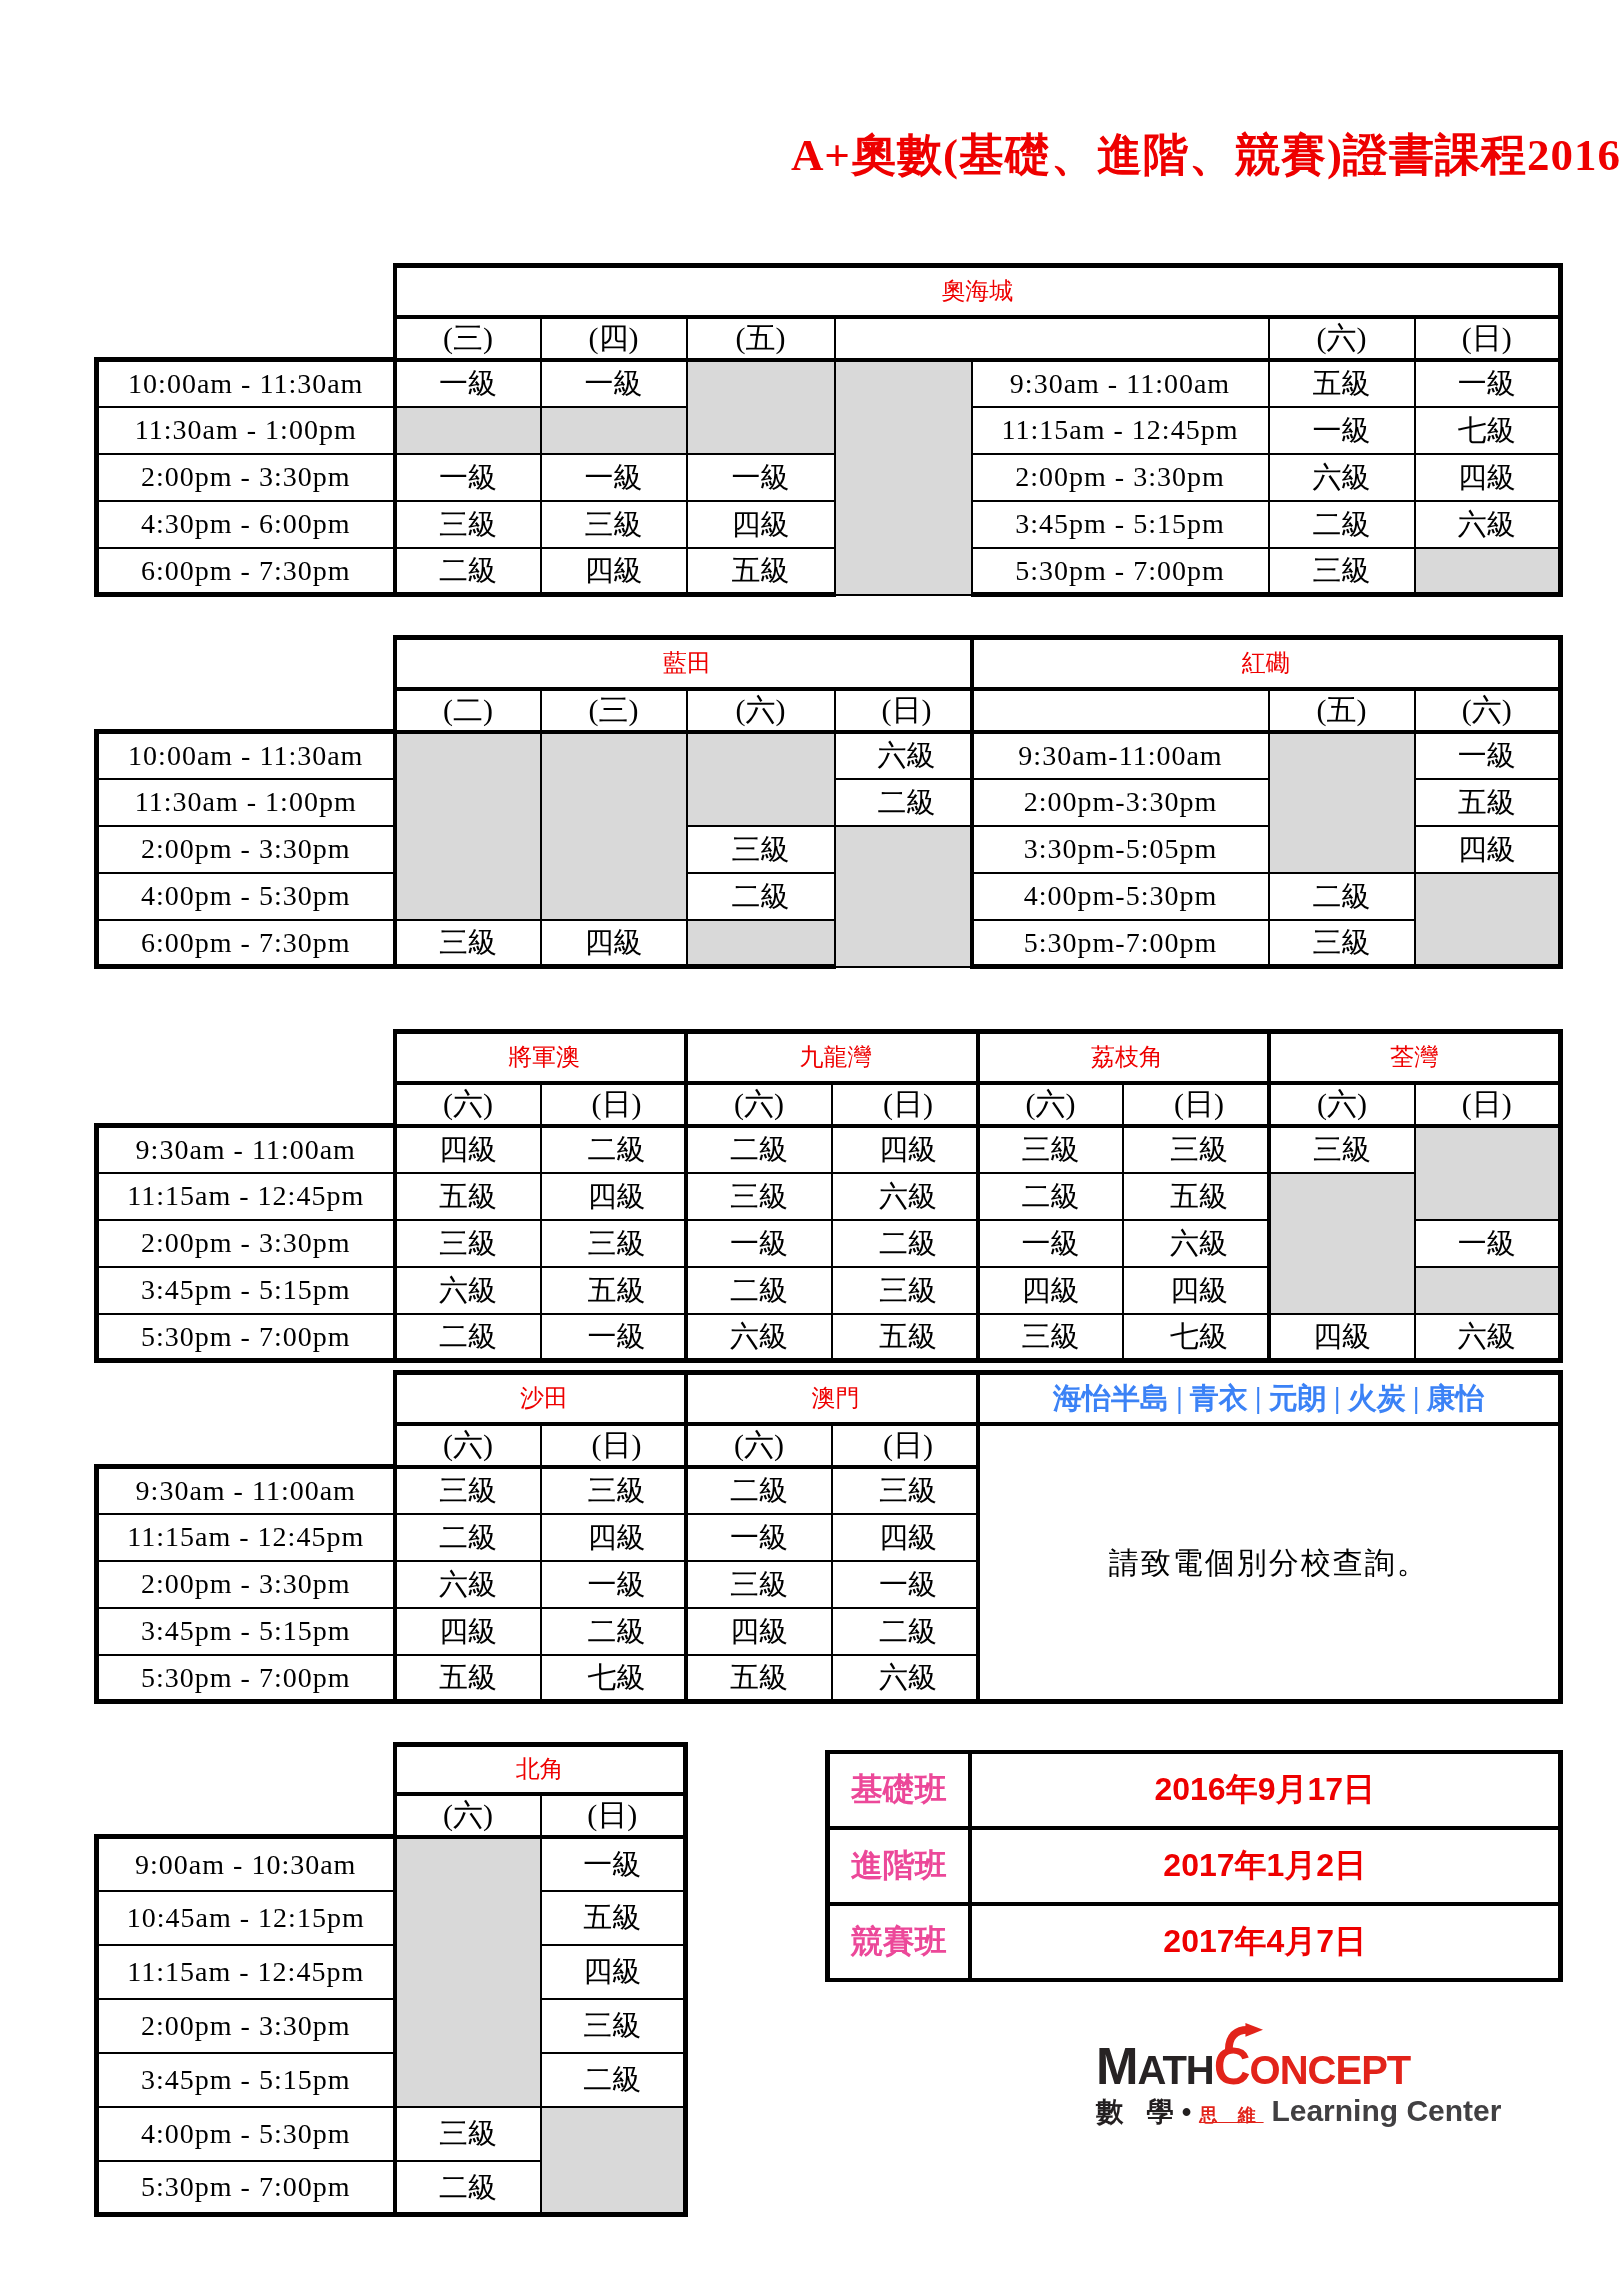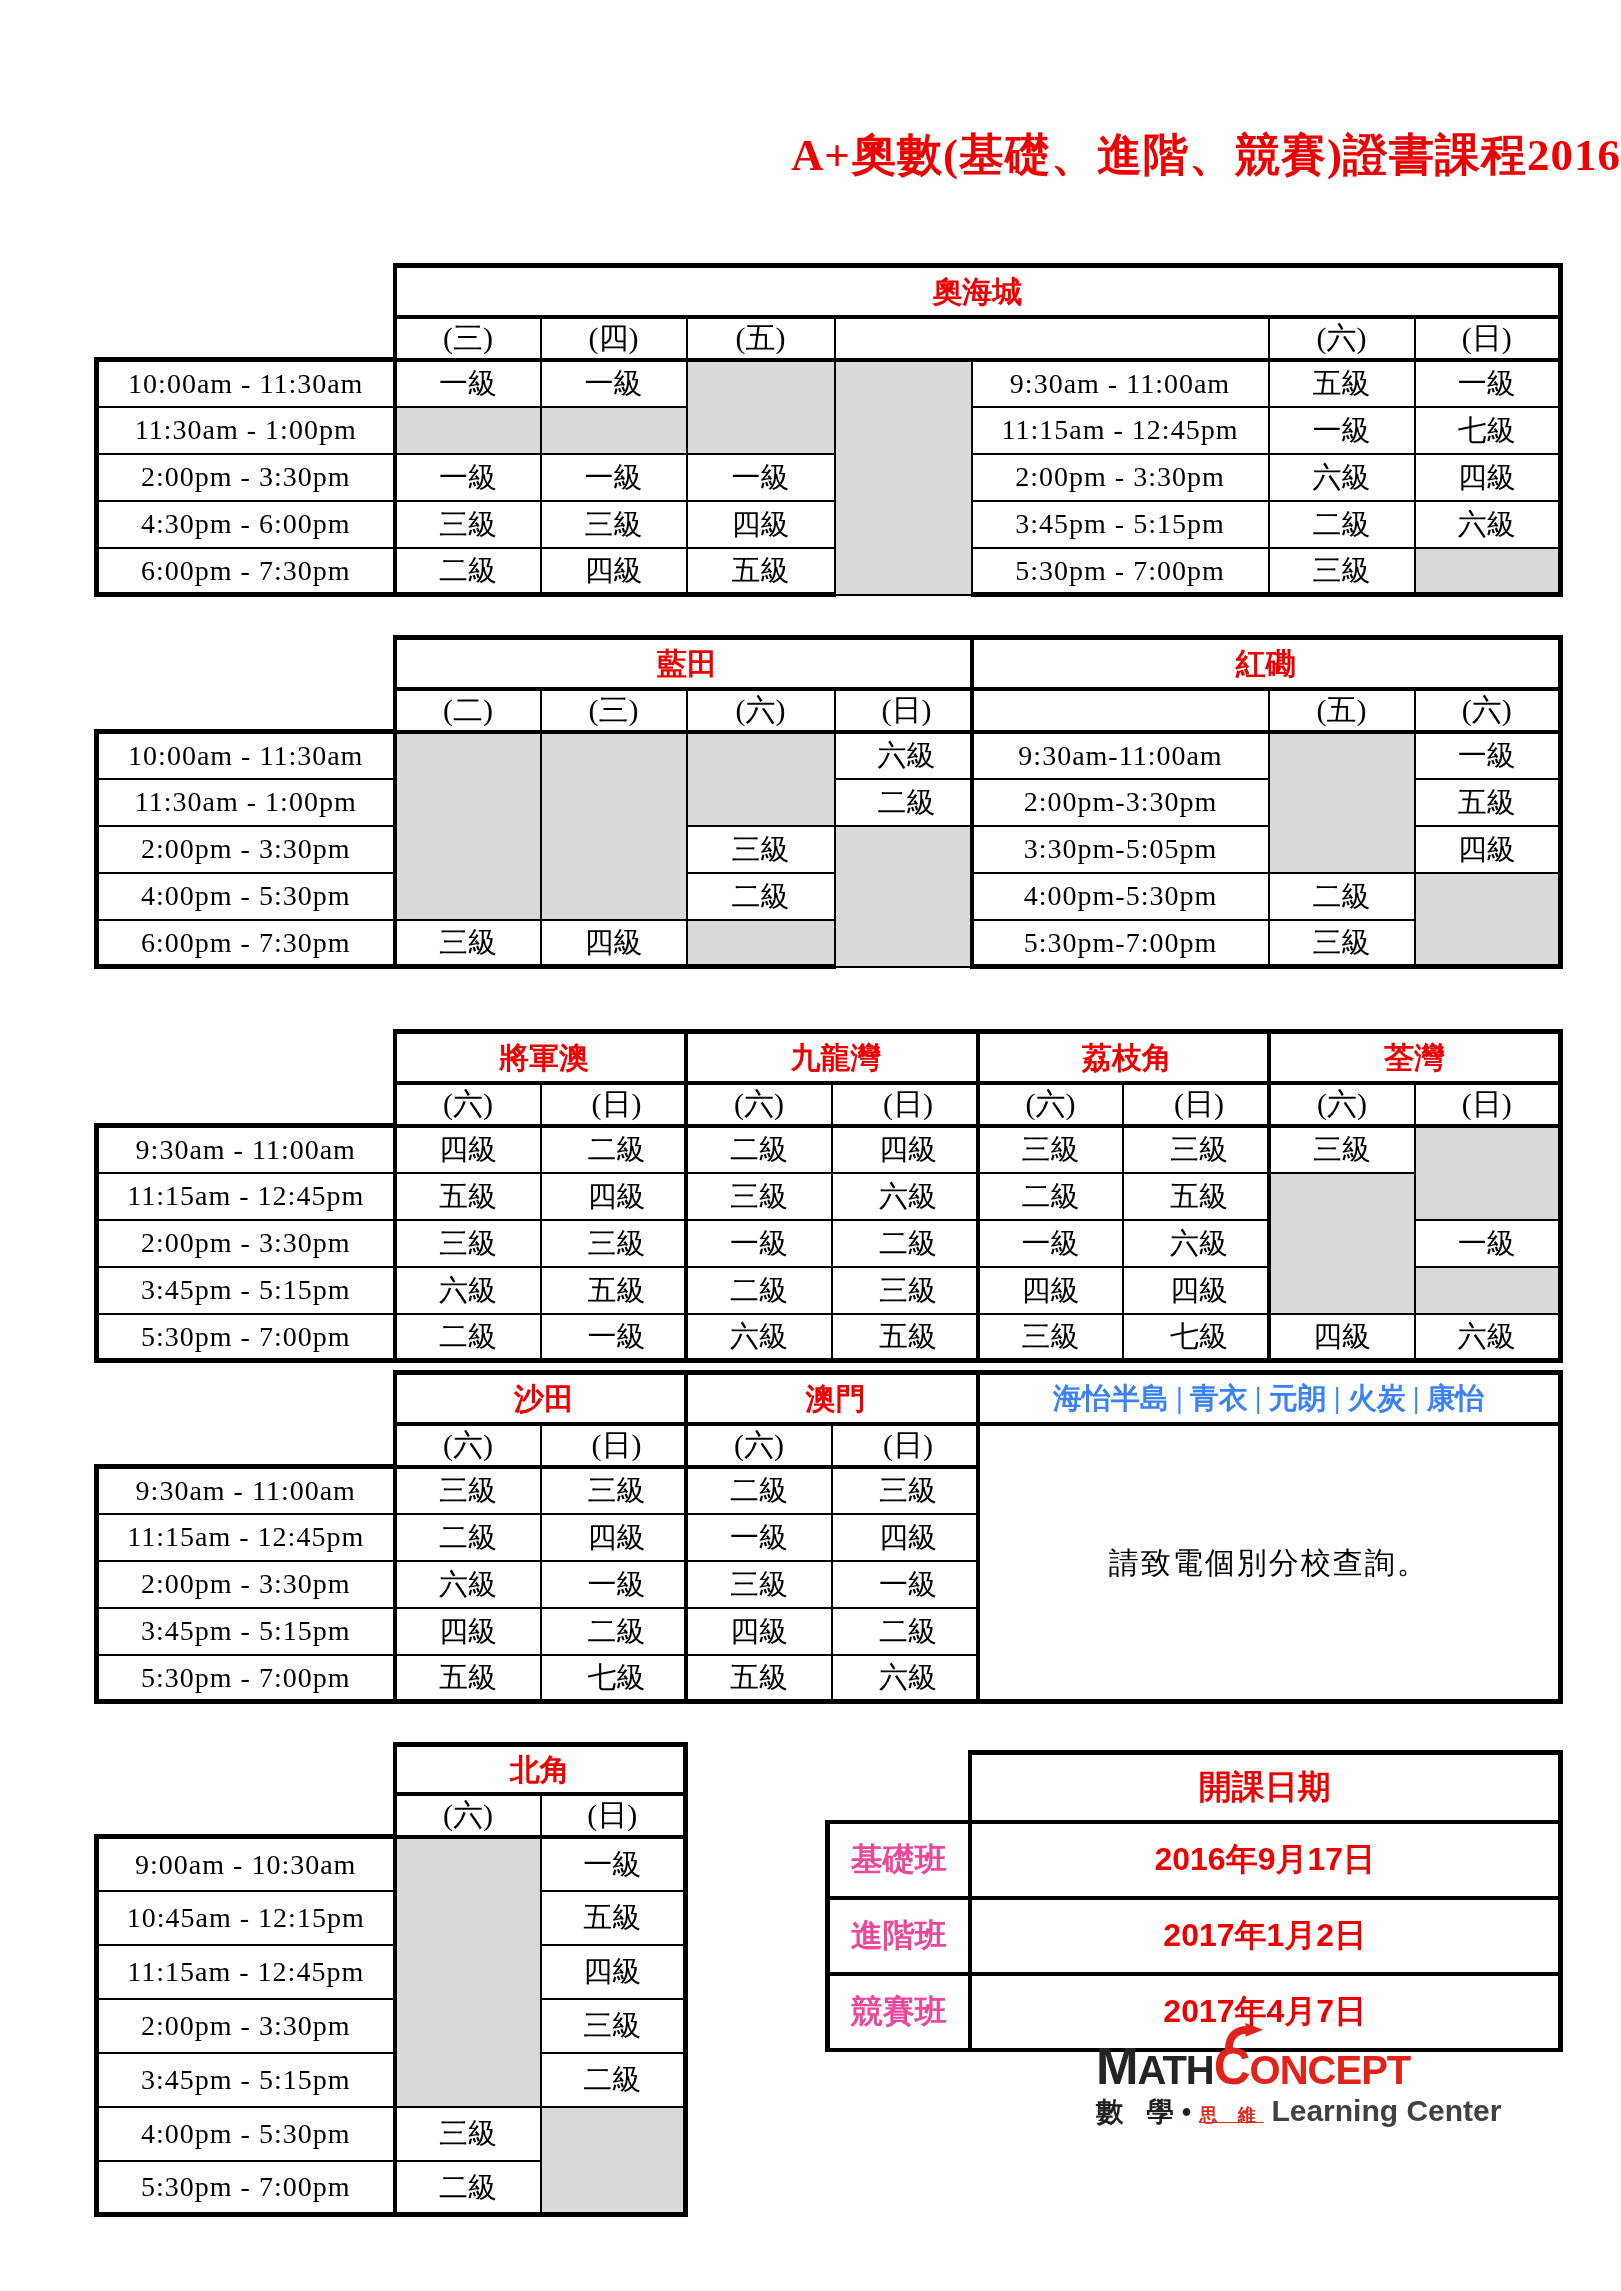--- a/index.html
+++ b/index.html
@@ -5,21 +5,21 @@
   html,body{margin:0;padding:0;background:#ffffff;}
   #canvas{position:relative;width:1621px;height:2292px;background:#fff;overflow:hidden;
           font-family:"Liberation Serif","DejaVu Serif",serif;}
   #page-title{position:absolute;top:125px;left:0;width:100%;text-align:right;
               font-size:45px;font-weight:bold;color:#ee0000;letter-spacing:1px;}
   table{border-collapse:collapse;table-layout:fixed;position:absolute;}
   td{border:2.9px solid #000;text-align:center;vertical-align:middle;padding:0;
      line-height:1.05;overflow:hidden;background:#fff;}
   td.gh{border:none;background:transparent;}
   td.g{background:#d9d9d9;}
-  td.tt{font-size:30px;font-weight:bold;color:#ee0000;
+  td.tt{font-size:24px;font-weight:normal;color:#ee0000;
         border-top-width:5.9px;border-bottom-width:4.9px;border-left-width:4.9px;}
   td.dy{font-size:30px;border-bottom-width:4.9px;}
   td.lth{border-left-width:4.9px;}
   td.tm{font-size:28px;letter-spacing:1px;border-left-width:5.9px;border-right-width:4.9px;}
   td.tm2{font-size:28px;letter-spacing:1px;}
   td.lv{font-size:29px;}
   td.ttp{border-top-width:5.9px;}
   td.rth{border-right-width:5.9px;}
   td.bth{border-bottom-width:5.9px;}
   td.sepr{border-right-width:4.9px;padding-left:8px;}
@@ -394,24 +394,20 @@
     </tr>
   </tbody>
     </table>
 
   <table id="dates" style="left:825px;top:1750px;width:733px;">
     <colgroup>
         <col style="width:142px">
         <col style="width:591px">
       </colgroup>
     <tbody>
-        <tr style="height:69px">
-      <td class="gh"></td>
-      <td class="dh ttp">開課日期</td>
-    </tr>
     <tr style="height:76px">
       <td class="dl">基礎班</td>
       <td class="dv">2016年9月17日</td>
     </tr>
     <tr style="height:76px">
       <td class="dl">進階班</td>
       <td class="dv">2017年1月2日</td>
     </tr>
     <tr style="height:76px">
       <td class="dl bth">競賽班</td>

